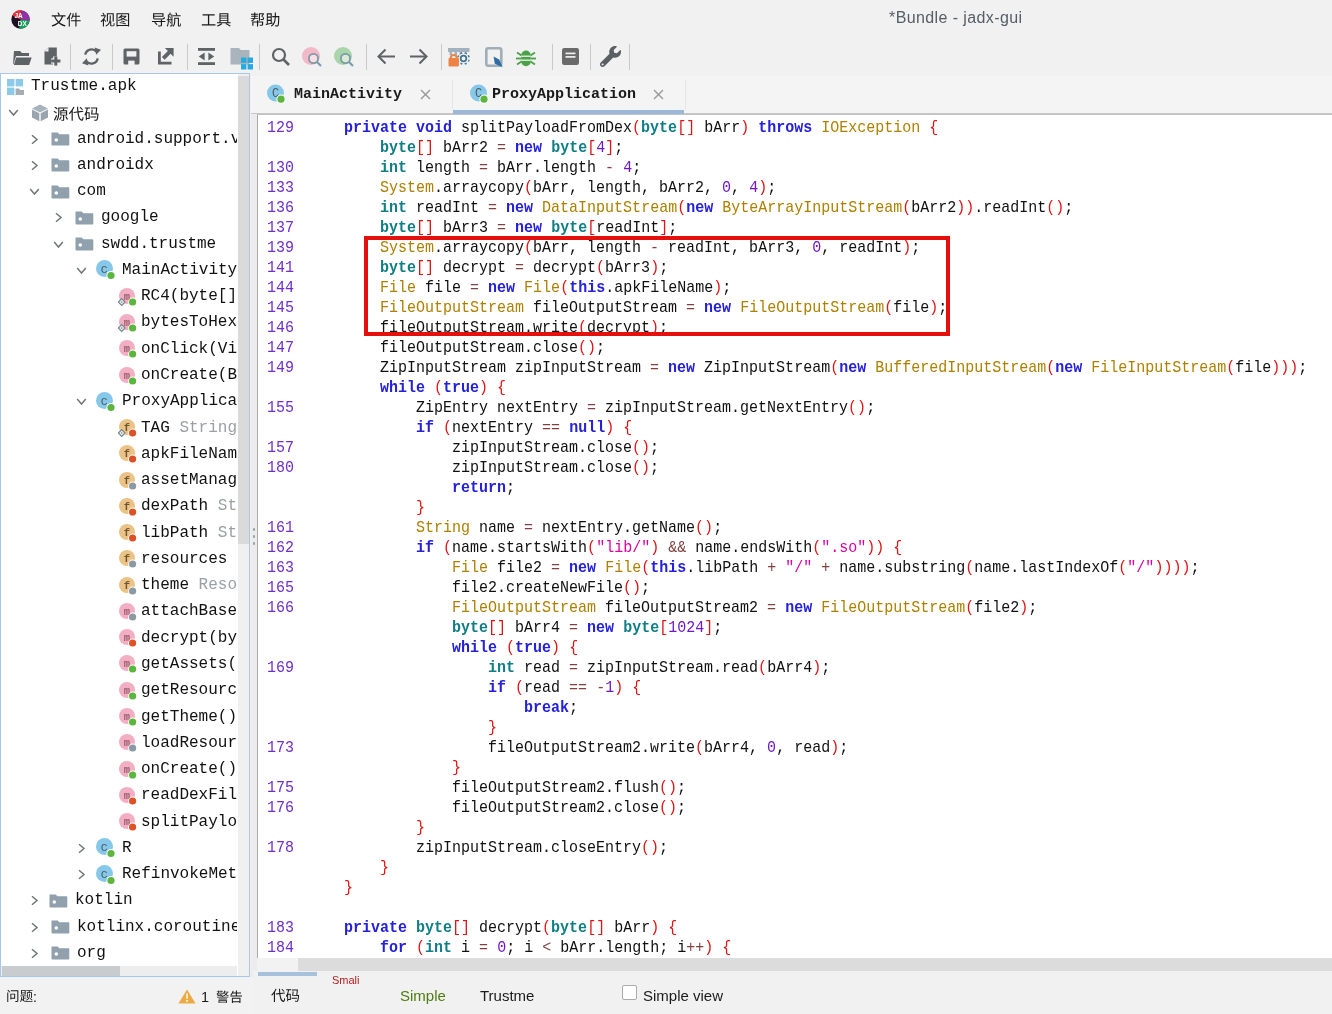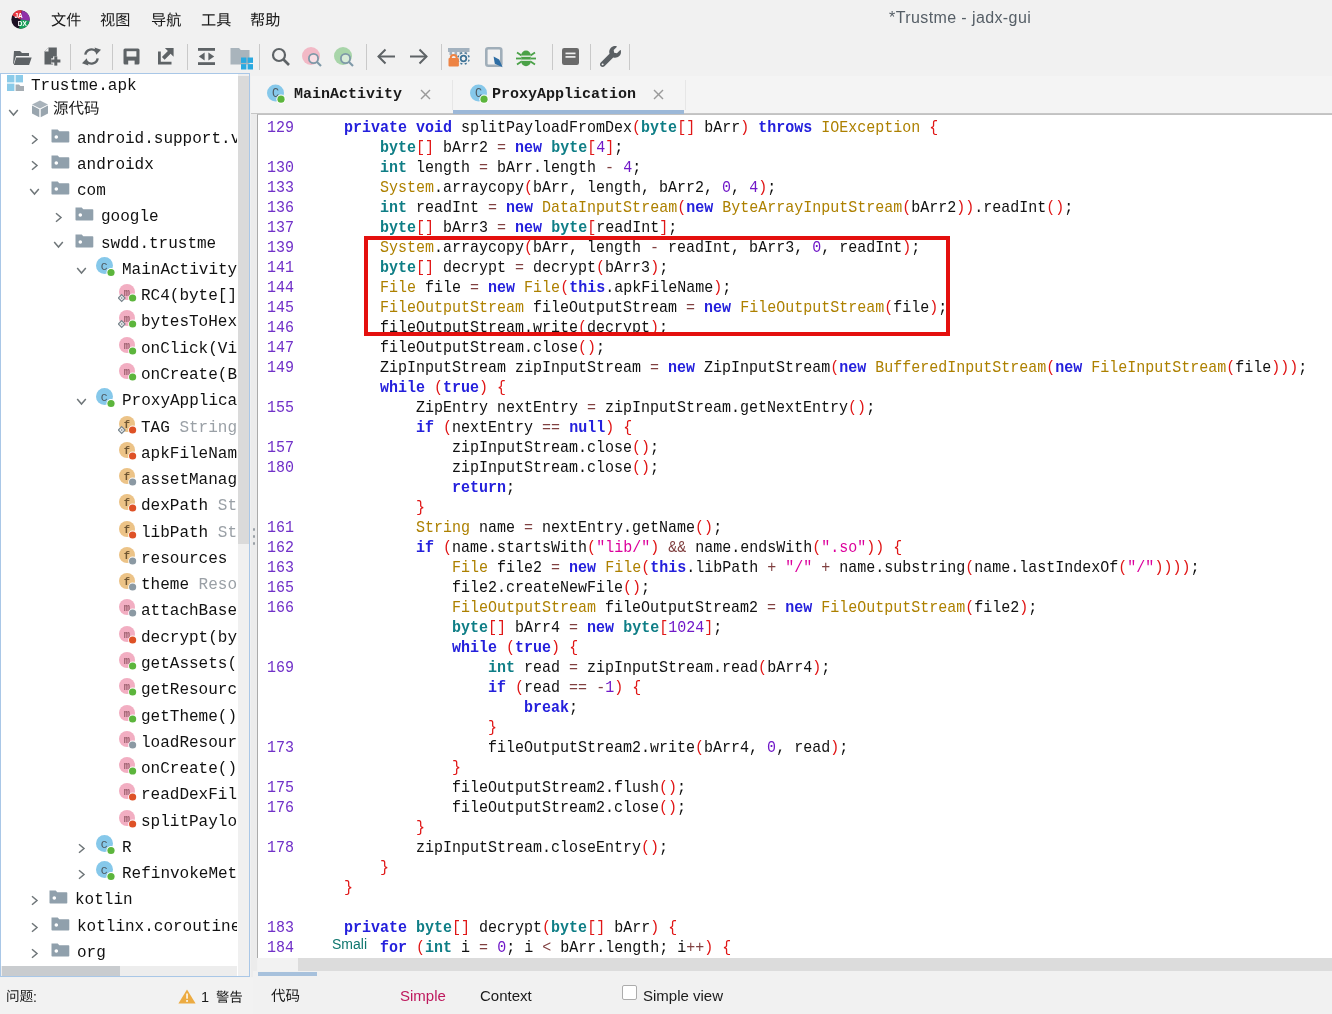--- a/index.html
+++ b/index.html
@@ -8,21 +8,21 @@
 .cl{position:absolute;white-space:pre;font:15px/20px "Liberation Mono",monospace;color:#101010;transform:translateY(1px) scaleY(1.12);transform-origin:0 0}
 .ln{position:absolute;white-space:pre;font:15px/20px "Liberation Mono",monospace;color:#7030c8;transform:translateY(1px) scaleY(1.12);transform-origin:0 0}
 .cl b{font-weight:bold}
 b.k{color:#2420dc}
 b.t{color:#0f7e86}
 .f{color:#ad8000;font-style:normal}
 .n{color:#7018c8}
 .s{color:#dc009c}
 .o{color:#804040}
 .p{color:#e01616}
-.trow{position:absolute;height:27px;display:flex;align-items:flex-start;overflow:hidden;
+.trow{position:absolute;height:27px;display:flex;align-items:center;overflow:hidden;
  font:16px/27px "Liberation Mono",monospace;color:#111;white-space:pre}
 .gray{color:#9aa0a6}
 </style></head>
 <body>
 <svg width="0" height="0" style="position:absolute">
     <defs>
       <path id="c0" d="M423 57C453 106 485 173 497 214L580 187C566 146 531 81 501 33ZM50 216V290H206C265 442 344 573 447 680C337 772 202 840 36 887C51 905 75 940 83 958C250 904 389 832 502 734C615 834 751 908 915 953C928 932 950 900 967 884C807 844 671 773 560 679C661 576 738 448 796 290H954V216ZM504 627C410 532 336 418 284 290H711C661 425 592 536 504 627Z"></path>
       <path id="c1" d="M317 539V612H604V960H679V612H953V539H679V318H909V245H679V52H604V245H470C483 200 494 152 504 105L432 90C409 221 367 350 309 433C327 442 359 460 373 471C400 429 425 376 446 318H604V539ZM268 44C214 195 126 345 32 443C45 460 67 499 75 517C107 483 137 443 167 400V958H239V283C277 213 311 139 339 65Z"></path>
       <path id="c2" d="M450 89V621H523V155H832V621H907V89ZM154 76C190 115 229 170 247 207L308 167C290 132 250 80 211 42ZM637 231V426C637 583 607 774 354 905C369 917 393 945 402 961C552 882 631 775 671 666V860C671 927 698 945 766 945H857C944 945 955 904 965 747C946 742 921 732 902 717C898 861 893 888 858 888H777C749 888 741 880 741 852V604H690C705 543 709 483 709 428V231ZM63 212V281H305C247 408 142 533 39 603C50 617 68 655 74 676C113 647 152 611 190 570V959H261V528C296 573 339 630 359 661L407 601C388 579 318 499 280 458C328 390 369 314 397 236L357 209L343 212Z"></path>
       <path id="c3" d="M375 601C455 618 557 653 613 681L644 630C588 604 487 571 407 555ZM275 728C413 745 586 785 682 819L715 763C618 731 445 692 310 677ZM84 84V960H156V918H842V960H917V84ZM156 851V152H842V851ZM414 172C364 254 278 332 192 383C208 393 234 416 245 428C275 408 306 384 337 357C367 389 404 419 444 446C359 486 263 516 174 534C187 548 203 577 210 595C308 572 413 535 508 484C591 529 686 563 781 584C790 566 809 540 823 527C735 511 647 484 569 448C644 399 707 342 749 274L706 249L695 252H436C451 233 465 214 477 194ZM378 317 385 310H644C608 349 560 384 506 415C455 386 411 353 378 317Z"></path>
@@ -73,21 +73,21 @@
       <use href="#c6" x="0"></use>
       <use href="#c7" x="1000"></use>
     </svg>
   </div>
 <div class="abs" style="left:250px;top:11.5px">
     <svg width="30.4" height="15.2" viewBox="0 0 2000 1000" style="display:block" fill="#1a1a1a">
       <use href="#c8" x="0"></use>
       <use href="#c9" x="1000"></use>
     </svg>
   </div>
-<div class="abs" style="left:889px;top:9px;font-size:16px;letter-spacing:0.4px;color:#555e66">*Trustme - jadx-gui</div>
+<div class="abs" style="left:889px;top:9px;font-size:16px;letter-spacing:0.4px;color:#555e66">*Bundle - jadx-gui</div>
 <div class="abs" style="left:0;top:38px;width:1332px;height:38px;background:#f1f1f1"></div>
 <div class="abs" style="left:70px;top:44px;width:1px;height:26px;background:#c9c9c9"></div>
 <div class="abs" style="left:112px;top:44px;width:1px;height:26px;background:#c9c9c9"></div>
 <div class="abs" style="left:187px;top:44px;width:1px;height:26px;background:#c9c9c9"></div>
 <div class="abs" style="left:259px;top:44px;width:1px;height:26px;background:#c9c9c9"></div>
 <div class="abs" style="left:366px;top:44px;width:1px;height:26px;background:#c9c9c9"></div>
 <div class="abs" style="left:441px;top:44px;width:1px;height:26px;background:#c9c9c9"></div>
 <div class="abs" style="left:552px;top:44px;width:1px;height:26px;background:#c9c9c9"></div>
 <div class="abs" style="left:590px;top:44px;width:1px;height:26px;background:#c9c9c9"></div>
 <div class="abs" style="left:629px;top:44px;width:1px;height:26px;background:#c9c9c9"></div>
@@ -517,23 +517,23 @@
 <div class="abs" style="left:258px;top:957.5px;width:1074px;height:13px;background:#f2f2f2"></div>
 <div class="abs" style="left:298px;top:957.5px;width:1034px;height:13px;background:#dcdcdc"></div>
 <div class="abs" style="left:253px;top:970.5px;width:1079px;height:43.5px;background:#f1f1f1"></div>
 <div class="abs" style="left:258px;top:971.5px;width:59px;height:4px;background:#a7c1dc"></div>
 <div class="abs" style="left:271px;top:987.5px">
     <svg width="29.0" height="14.5" viewBox="0 0 2000 1000" style="display:block" fill="#1a1a1a">
       <use href="#c11" x="0"></use>
       <use href="#c12" x="1000"></use>
     </svg>
   </div>
-<div class="abs" style="left:332px;top:936px;font-size:14px;color:#0f766e">Smali</div>
-<div class="abs" style="left:400px;top:987px;font-size:15px;color:#be185d">Simple</div>
-<div class="abs" style="left:480px;top:987px;font-size:15px;color:#1a1a1a">Context</div>
+<div class="abs" style="left:332px;top:974px;font-size:11px;color:#b91c1c">Smali</div>
+<div class="abs" style="left:400px;top:987px;font-size:15px;color:#4d7c0f">Simple</div>
+<div class="abs" style="left:480px;top:987px;font-size:15px;color:#1a1a1a">Trustme</div>
 <div class="abs" style="left:622px;top:985px;width:15px;height:15px;background:#fff;border:1px solid #acacac;border-radius:2px"></div>
 <div class="abs" style="left:643px;top:987px;font-size:15px;color:#1a1a1a">Simple view</div>
 <div class="ln" style="left:267px;top:116px">129</div>
 <div class="cl" style="left:308px;top:116px">    <b class="k">private</b> <b class="k">void</b> splitPayloadFromDex<span class="p">(</span><b class="t">byte</b><span class="p">[]</span> bArr<span class="p">)</span> <b class="k">throws</b> <span class="f">IOException</span> <span class="p">{</span></div>
 <div class="cl" style="left:308px;top:136px">        <b class="t">byte</b><span class="p">[]</span> bArr2 <span class="o">=</span> <b class="k">new</b> <b class="t">byte</b><span class="p">[</span><span class="n">4</span><span class="p">]</span>;</div>
 <div class="ln" style="left:267px;top:156px">130</div>
 <div class="cl" style="left:308px;top:156px">        <b class="t">int</b> length <span class="o">=</span> bArr.length <span class="o">-</span> <span class="n">4</span>;</div>
 <div class="ln" style="left:267px;top:176px">133</div>
 <div class="cl" style="left:308px;top:176px">        <span class="f">System</span>.arraycopy<span class="p">(</span>bArr, length, bArr2, <span class="n">0</span>, <span class="n">4</span><span class="p">)</span>;</div>
 <div class="ln" style="left:267px;top:196px">136</div>

